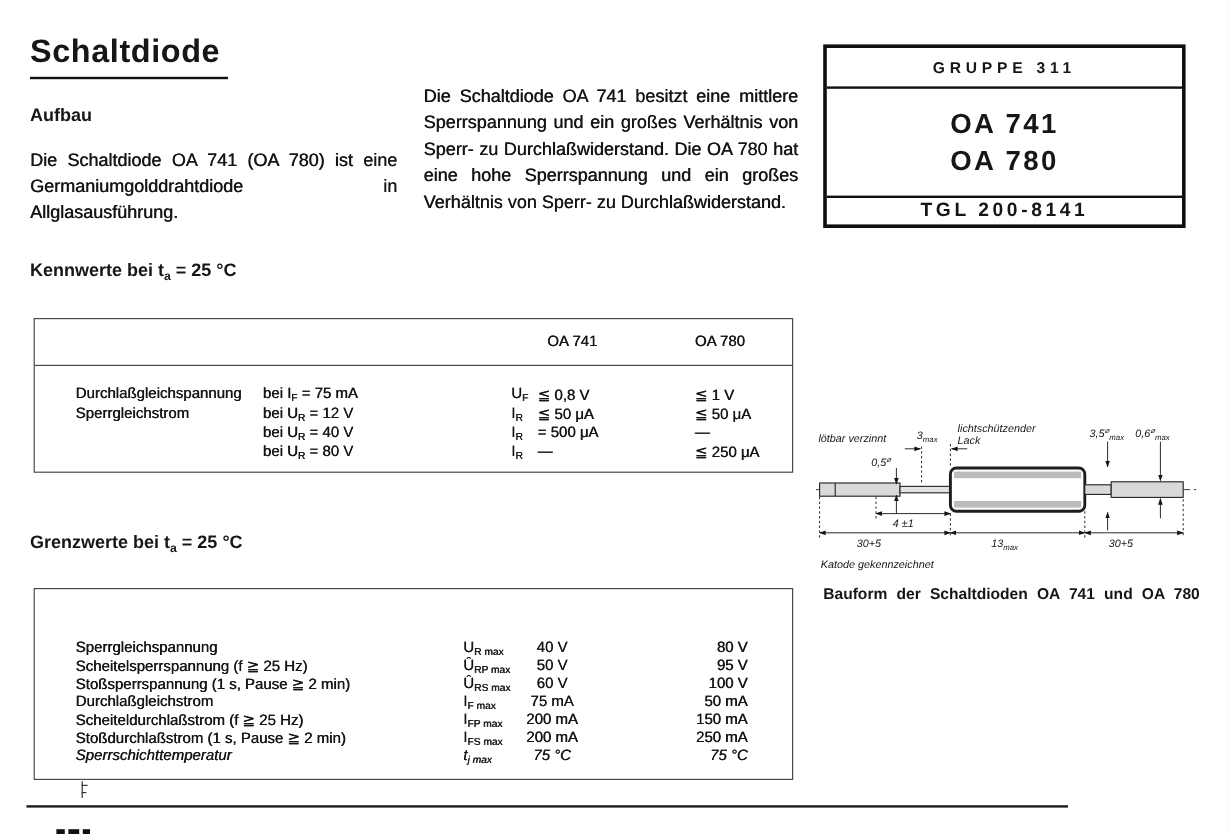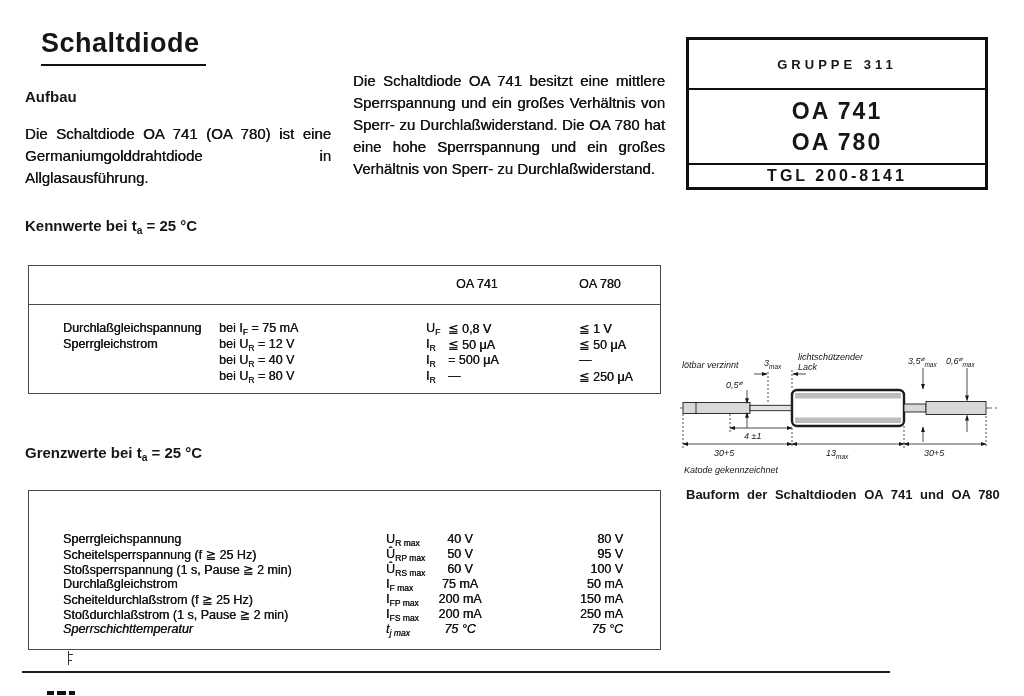--- a/index.html
+++ b/index.html
@@ -2,27 +2,27 @@
 <html><head>
 <meta charset="utf-8">
 <style>
   html,body{margin:0;padding:0;background:#e8e8e8;}
   .page{position:relative;width:1024px;height:696px;background:#ffffff;
         font-family:"Liberation Sans",sans-serif;color:#161616;overflow:hidden;}
   .abs{position:absolute;}
   .semib{text-shadow:0.35px 0 0 currentColor;}
   h1,h2{margin:0;font-weight:bold;}
   .title{font-size:27px;letter-spacing:0.5px;border-bottom:2.5px solid #111;
-         padding:0 6px 5px 0;display:inline-block;margin-left:16px;}
+         padding:0 6px 5px 0;display:inline-block;}
   .sechead{font-size:15px;}
   .para{font-size:15px;line-height:22px;text-align:justify;}
   sub{font-size:0.68em;vertical-align:-0.3em;line-height:0;}
   
   .infobox{border:3px solid #0f0f0f;display:flex;flex-direction:column;text-align:center;}
-  .ib-row1{height:48px;display:flex;align-items:center;justify-content:center;
+  .ib-row1{height:32px;display:flex;align-items:center;justify-content:center;
            font-weight:bold;font-size:13px;letter-spacing:4px;}
   .ib-div{height:2px;background:#0f0f0f;}
   .ib-mid{flex:1;display:flex;flex-direction:column;align-items:center;justify-content:center;
           font-weight:bold;font-size:23px;line-height:31px;letter-spacing:2px;}
   .ib-row3{height:22px;display:flex;align-items:center;justify-content:center;
            font-weight:bold;font-size:16px;letter-spacing:3px;text-align:right;}
   
   .tbox{border:1px solid #4a4a4a;font-size:12.5px;}
   .trow{position:absolute;left:0;width:100%;height:16px;}
   .cell{position:absolute;white-space:nowrap;}

